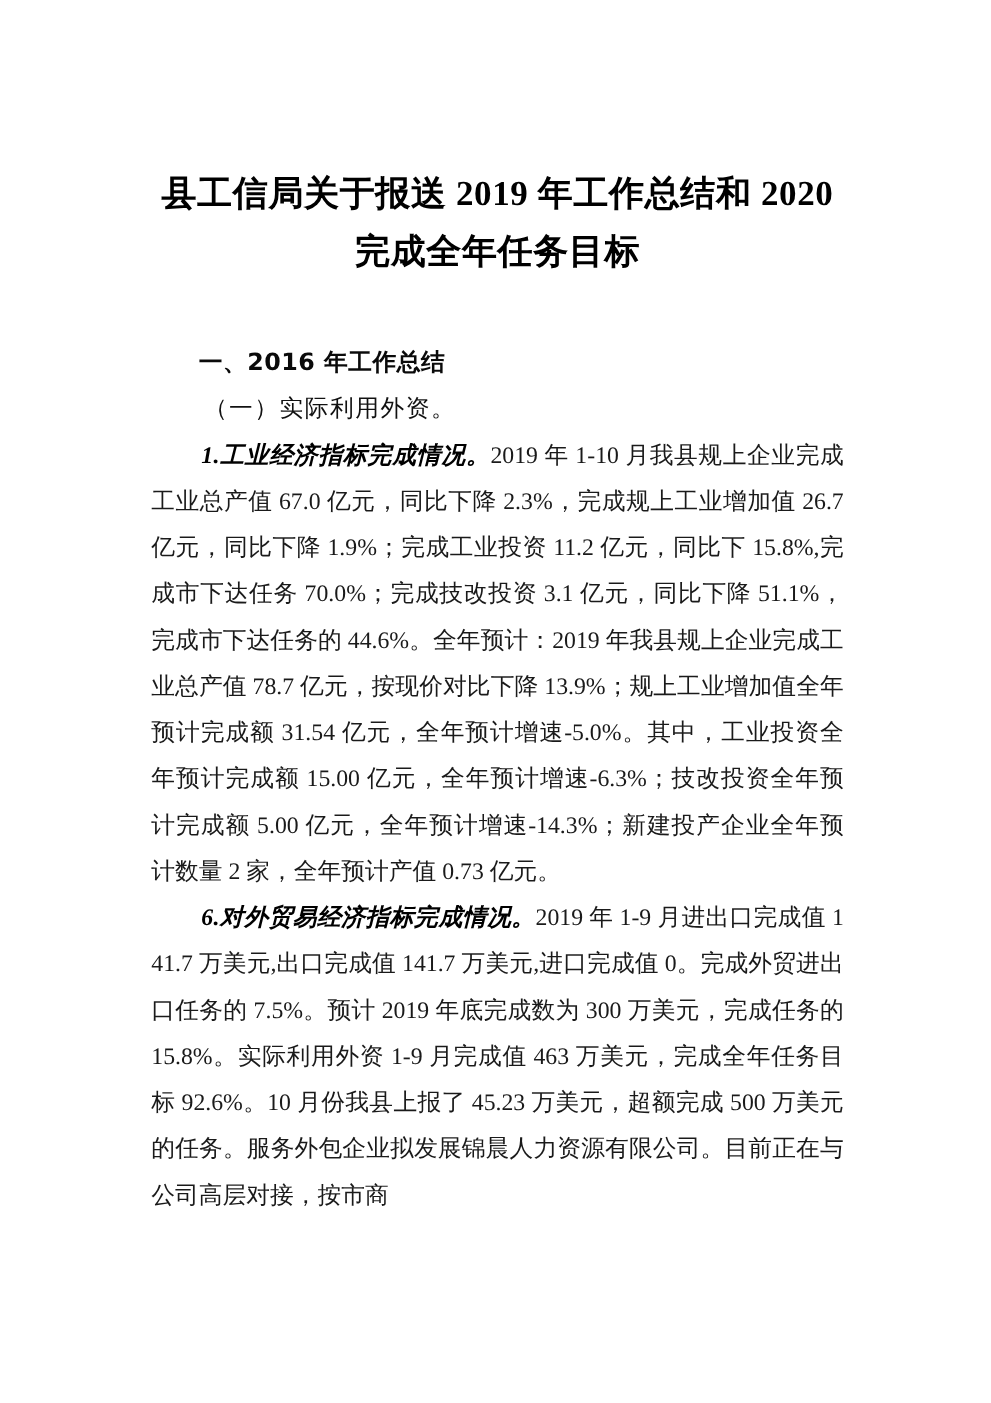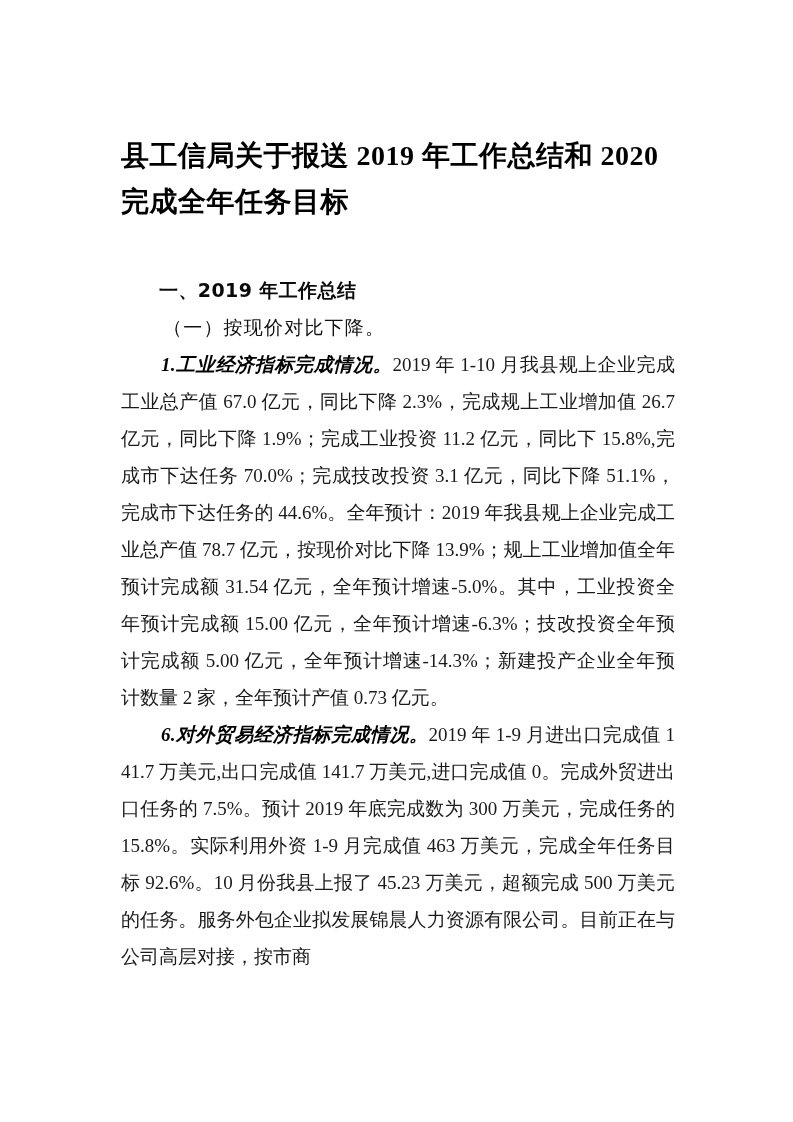--- a/index.html
+++ b/index.html
@@ -30,21 +30,21 @@
   }
 
   
   .doc-title {
     margin: 0;
     padding-top: 133px;
     font-family: "Liberation Serif", "DejaVu Serif", serif;
     font-weight: 700;
     font-size: 28px;
     line-height: 46px;
-    text-align: left;
+    text-align: center;
     letter-spacing: 0.5px;
     color: #000;
   }
 
   
   .heading-1 {
     margin: 0;
     padding-top: 47px;
     font-family: "DejaVu Sans", "Liberation Sans", sans-serif;
     font-weight: 700;
@@ -95,23 +95,23 @@
 <body>
 
 <div class="page">
   <div class="content">
 
     <h1 class="doc-title">
       <span>县工信局关于报送 2019 年工作总结和 2020</span><br>
       <span>完成全年任务目标</span>
     </h1>
 
-    <p class="heading-1">一、2019 年工作总结</p>
+    <p class="heading-1">一、2016 年工作总结</p>
 
-    <p class="heading-2">（一）按现价对比下降。</p>
+    <p class="heading-2">（一）实际利用外资。</p>
 
     <p class="body-par">
       <span class="run-in">1.工业经济指标完成情况。</span><span class="num">2019 年 1-10 月我县规上企业完成工业总产值 67.0 亿元，同比下降 2.3%，完成规上工业增加值 26.7 亿元，同比下降 1.9%；完成工业投资 11.2 亿元，同比下 15.8%,完成市下达任务 70.0%；完成技改投资 3.1 亿元，同比下降 51.1%，完成市下达任务的 44.6%。全年预计：2019 年我县规上企业完成工业总产值 78.7 亿元，按现价对比下降 13.9%；规上工业增加值全年预计完成额 31.54 亿元，全年预计增速-5.0%。其中，工业投资全年预计完成额 15.00 亿元，全年预计增速-6.3%；技改投资全年预计完成额 5.00 亿元，全年预计增速-14.3%；新建投产企业全年预计数量 2 家，全年预计产值 0.73 亿元。</span>
     </p>
 
     <p class="body-par">
       <span class="run-in">6.对外贸易经济指标完成情况。</span><span class="num">2019 年 1-9 月进出口完成值 141.7 万美元,出口完成值 141.7 万美元,进口完成值 0。完成外贸进出口任务的 7.5%。预计 2019 年底完成数为 300 万美元，完成任务的 15.8%。实际利用外资 1-9 月完成值 463 万美元，完成全年任务目标 92.6%。10 月份我县上报了 45.23 万美元，超额完成 500 万美元的任务。服务外包企业拟发展锦晨人力资源有限公司。目前正在与公司高层对接，按市商</span>
     </p>
 
   </div>

